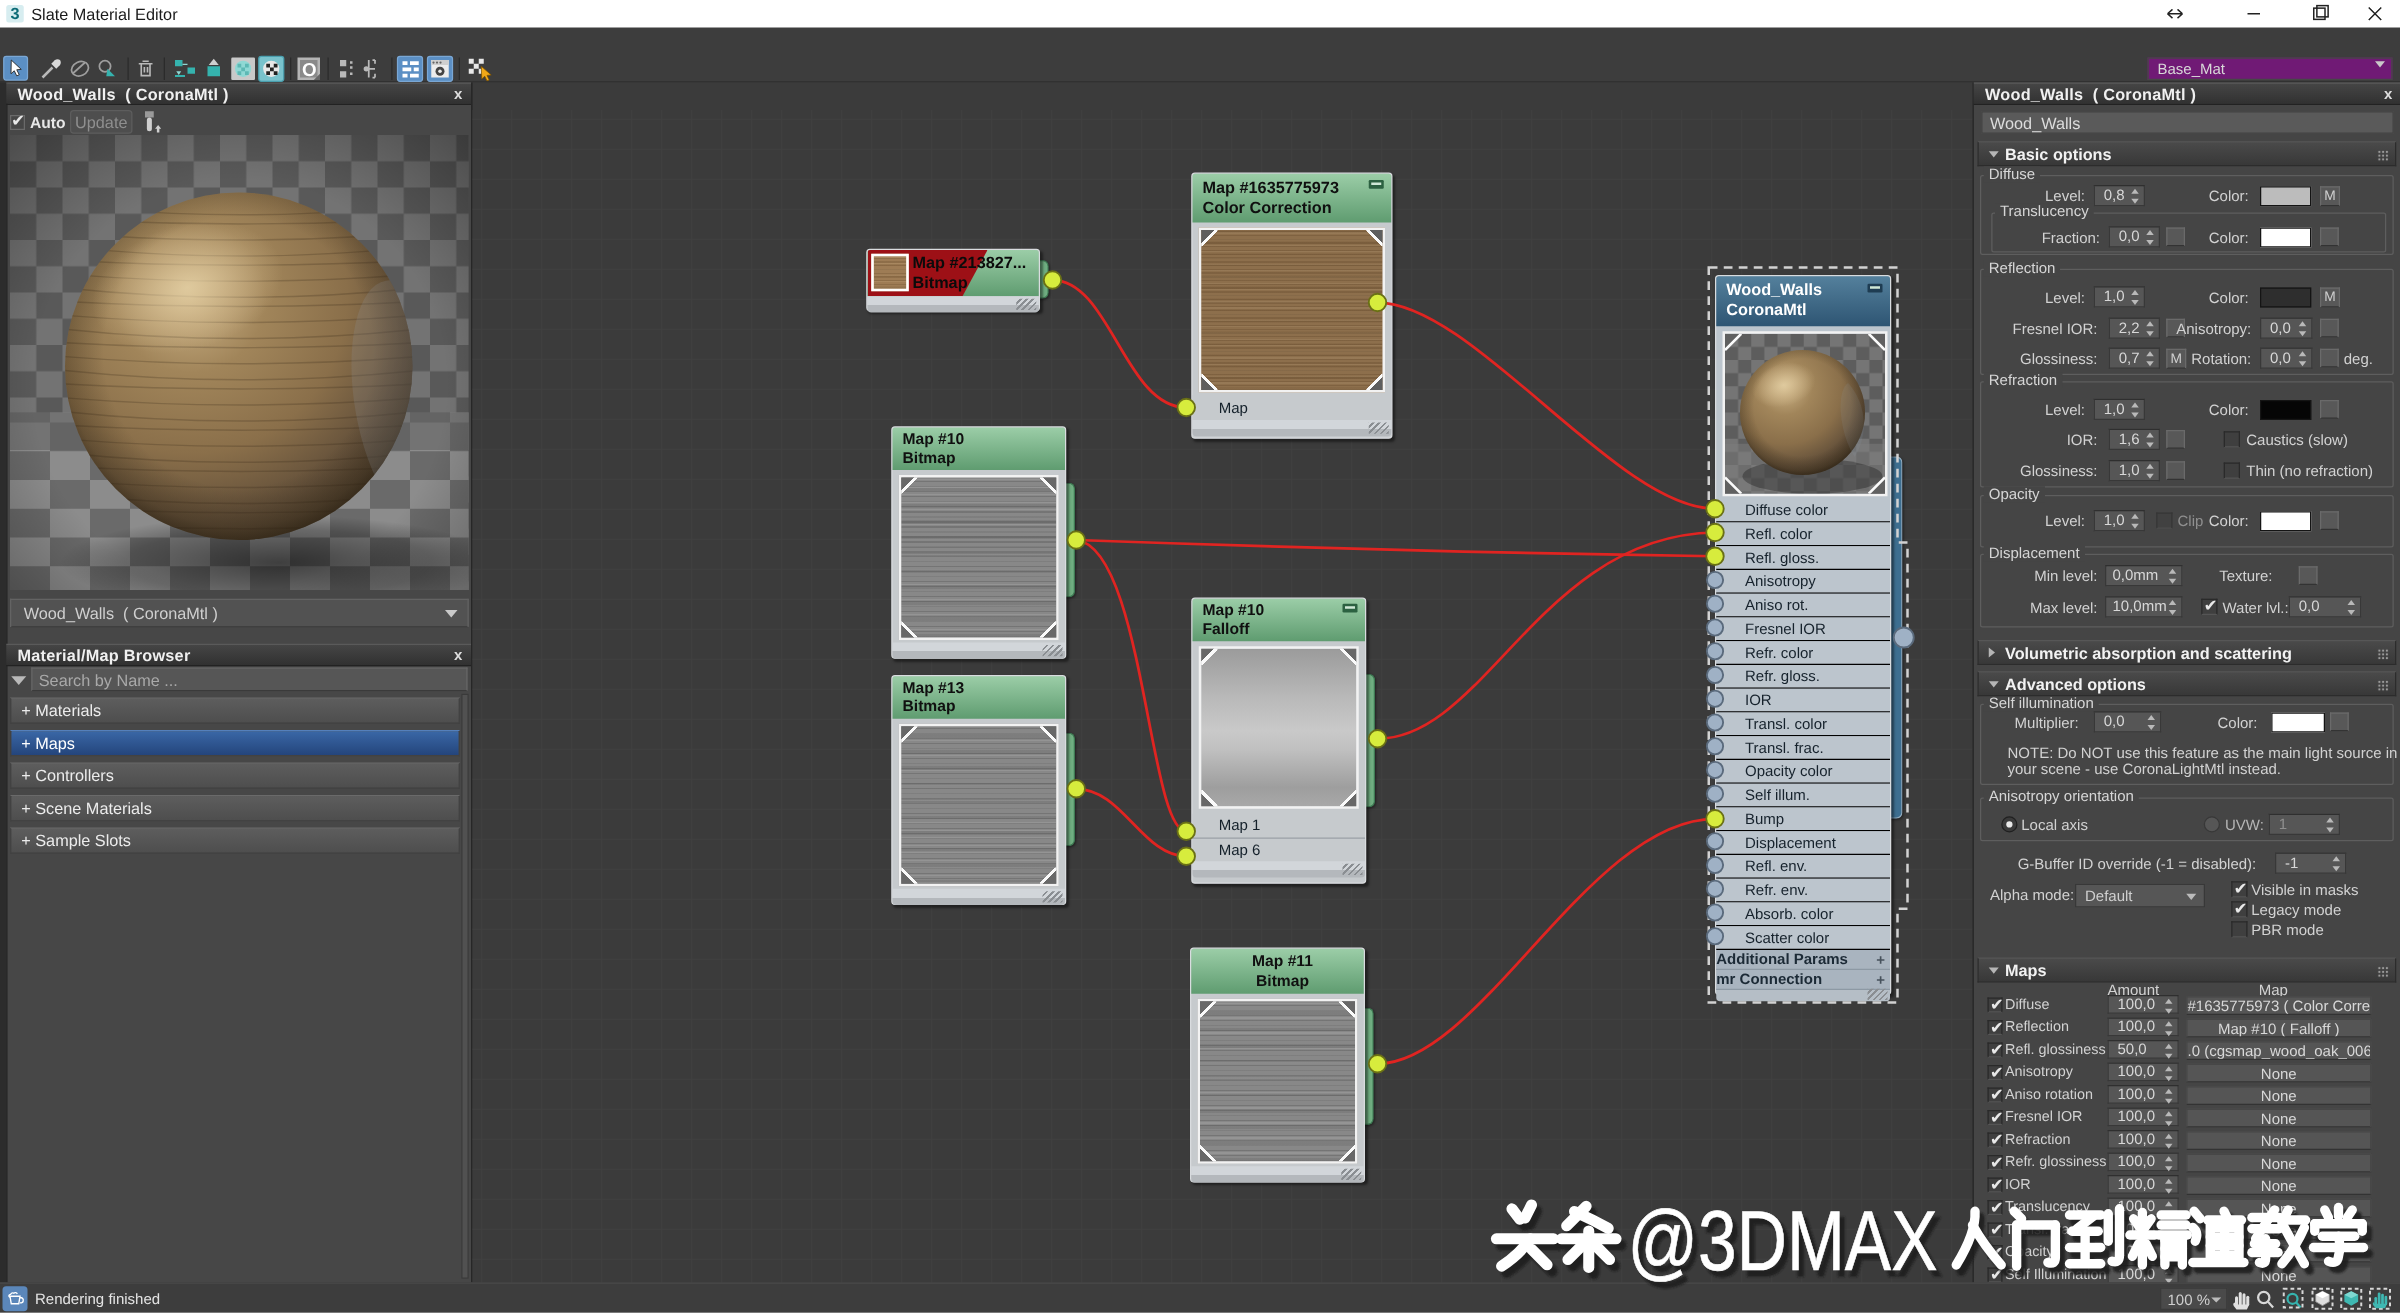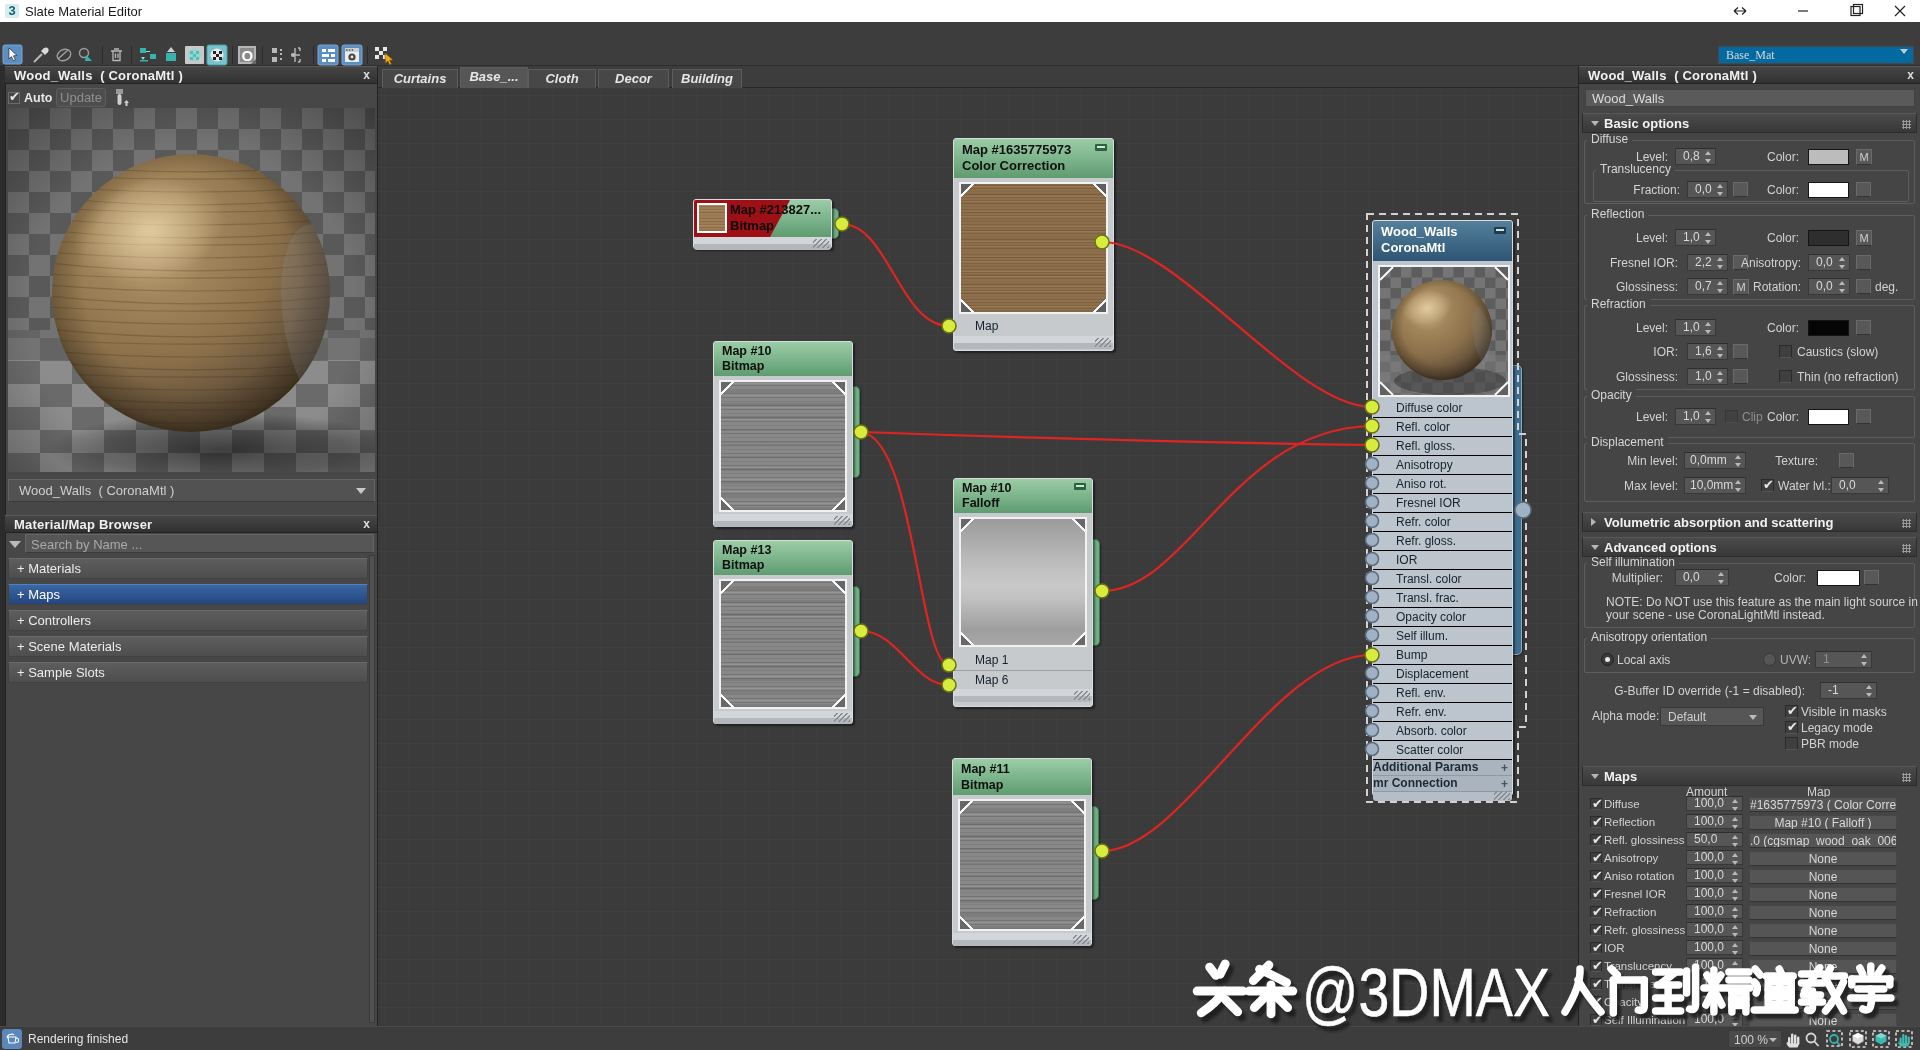--- a/index.html
+++ b/index.html
@@ -188,21 +188,21 @@
           <circle cx="352.4" cy="6" r=".9" fill="#666"></circle>
         <circle cx="352" cy="13" r="3.6" fill="#444"></circle>
         <circle cx="352" cy="13" r="1.4" fill="#ececec"></circle>
       </g>
       <rect x="367" y="2" width="1" height="18" fill="#2b2b2b"></rect>
       <g>
         <path d="M375 3h4v4h-4zM379 7h4v4h-4zM383 3h4v4h-4zM375 11h4v4h-4zM383 11h4v4h-4z" fill="#e8e8e8"></path>
         <path d="M385 9l8 7-3.4.3 1.8 3.6-1.8.8-1.8-3.7-2.4 2.2z" fill="#f0a818" stroke="#7a5200" stroke-width=".6"></path>
       </g>
     </svg>
-    <div class="abs" style="left:1718px;top:2px;width:196px;height:18px;background:#0369a1;border:1px solid #474747;font-family:Liberation Serif, serif;">
+    <div class="abs" style="left:1718px;top:2px;width:196px;height:18px;background:#701a75;border:1px solid #474747;">
       <span style="position:absolute;left:7px;top:1px;font-size:12px;color:#d8d8d8;">Base_Mat</span>
       <span style="position:absolute;right:5px;top:2px;width:0;height:0;border-left:4px solid transparent;border-right:4px solid transparent;border-top:5px solid #c9c9c9;"></span>
     </div>
   </div>
 
   <div id="leftpanel">
     <div id="lp-inner"></div>
     <div class="phead" style="left:5px;top:0;width:372px;">Wood_Walls&nbsp; ( CoronaMtl )<span class="x">x</span></div>
 
     <div class="abs" style="left:8px;top:26px;width:12px;height:12px;background:#464646;border:1px solid #6a6a6a;">
@@ -318,27 +318,20 @@
     <div class="lrow" style="top:492px;">+ Materials</div>
     <div class="lrow sel" style="top:518px;">+ Maps</div>
     <div class="lrow" style="top:544px;">+ Controllers</div>
     <div class="lrow" style="top:570px;">+ Scene Materials</div>
     <div class="lrow" style="top:596px;">+ Sample Slots</div>
     <div class="abs" style="left:369px;top:489px;width:6px;height:468px;background:#515151;border:1px solid #3a3a3a;"></div>
   </div>
 
   <div id="canvas">
     <div id="gridbg"></div>
-    <div id="tabbar">
-      <div class="tab" style="left:4px;width:76px;">Curtains</div>
-      <div class="tab active" style="left:82px;width:68px;">Base_...</div>
-      <div class="tab" style="left:150px;width:68px;">Cloth</div>
-      <div class="tab" style="left:220px;width:71px;">Decor</div>
-      <div class="tab" style="left:294px;width:70px;">Building</div>
-    </div>
     <div id="nodes">
 
       <div class="otab" style="left:450px;top:142px;height:31px;"></div>
       <div class="otab" style="left:710px;top:125px;height:102px;"></div>
       <div class="otab" style="left:471px;top:320px;height:92px;"></div>
       <div class="otab" style="left:471px;top:520px;height:91px;"></div>
       <div class="otab" style="left:711px;top:473px;height:107px;"></div>
       <div class="otab" style="left:710px;top:740px;height:94px;"></div>
       <div class="otab" style="left:1133px;top:299px;height:290px;background:#3d6e90;border-color:#8fa9bc;"></div>
 
@@ -403,21 +396,21 @@
             <div class="corner br"></div>
         </div>
         <div class="nrow" style="margin-top:4px;border-top:none;height:19px;line-height:19px;">Map 1</div>
         <div class="nrow" style="height:19px;line-height:19px;">Map 6</div>
         <div class="nfoot">
             <div class="grip"></div>
           </div>
       </div>
 
       <div class="node" style="left:574px;top:692px;width:140px;height:188px;">
-        <div class="nhead" style="height:36px;font-size:12.5px;line-height:16px;padding-top:2px;">Map #11<br>Bitmap</div>
+        <div class="nhead" style="height:36px;font-size:12.5px;line-height:16px;padding-top:2px;text-align:center;">Map #11<br>Bitmap</div>
         <div class="nprev tex-gray" style="height:132px;">
           <div class="corner tl"></div>
             <div class="corner tr"></div>
             <div class="corner bl"></div>
             <div class="corner br"></div>
         </div>
         <div class="nfoot">
             <div class="grip"></div>
           </div>
       </div>

